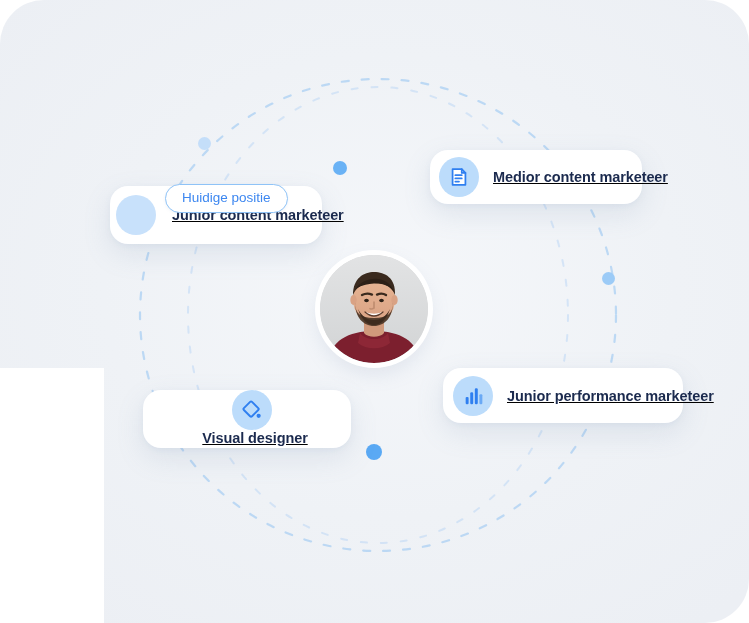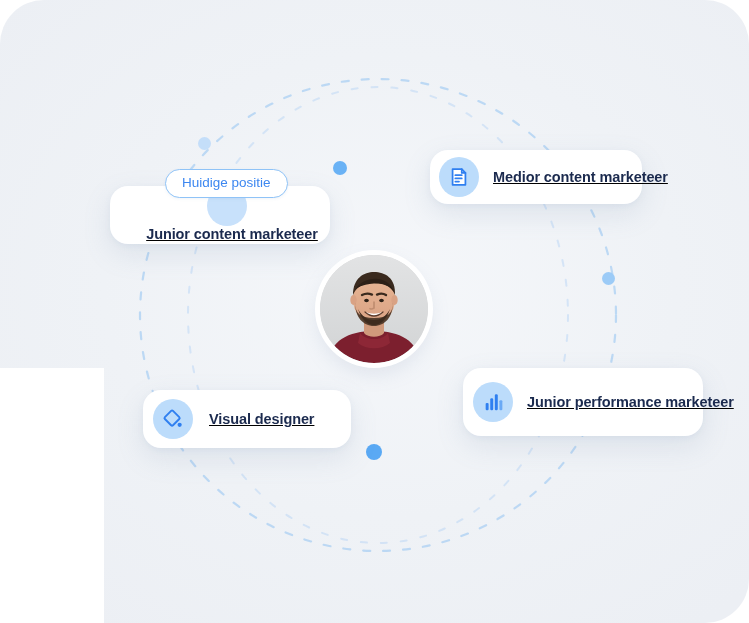--- a/index.html
+++ b/index.html
@@ -96,33 +96,32 @@
     justify-content: center;
   }
   .card-icon svg { display: block; }
 
   
   #card-current {
     left: 110px;
     top: 186px;
     width: 212px;
     height: 58px;
-    padding-left: 8px;
-    flex-direction: column;
+    padding-left: 0;
   }
   #card-current .card-icon {
     margin-left: 6px;
     background: #c8e1fb;
   }
   #card-current .card-label { margin-left: 16px; }
 
   .badge {
     position: absolute;
     left: 165px;
-    top: 169px;
+    top: 184px;
     padding: 6px 16px 7px 16px;
     background: #ffffff;
     border: 1.4px solid #8fc3f7;
     border-radius: 20px;
     font-size: 13.5px;
     font-weight: normal;
     color: #3d87f0;
     white-space: nowrap;
     line-height: 1;
     box-shadow: 0 1px 3px rgba(120,150,190,0.10);
@@ -136,32 +135,32 @@
     height: 54px;
   }
   #card-medior .card-icon { margin-left: 9px; }
   #card-medior .card-label { margin-left: 14px; }
 
   
   #card-performance {
     left: 443px;
     top: 368px;
     width: 240px;
-    height: 68px;
-    margin-left: 20px;
+    height: 55px;
   }
   #card-performance .card-icon { margin-left: 10px; }
   #card-performance .card-label { margin-left: 14px; }
 
   
   #card-designer {
     left: 143px;
     top: 390px;
     width: 208px;
     height: 58px;
+    flex-direction: column;
   }
   #card-designer .card-icon { margin-left: 10px; }
   #card-designer .card-label { margin-left: 16px; }
 
   
   #avatar {
     position: absolute;
     left: 320px;
     top: 255px;
     width: 108px;

